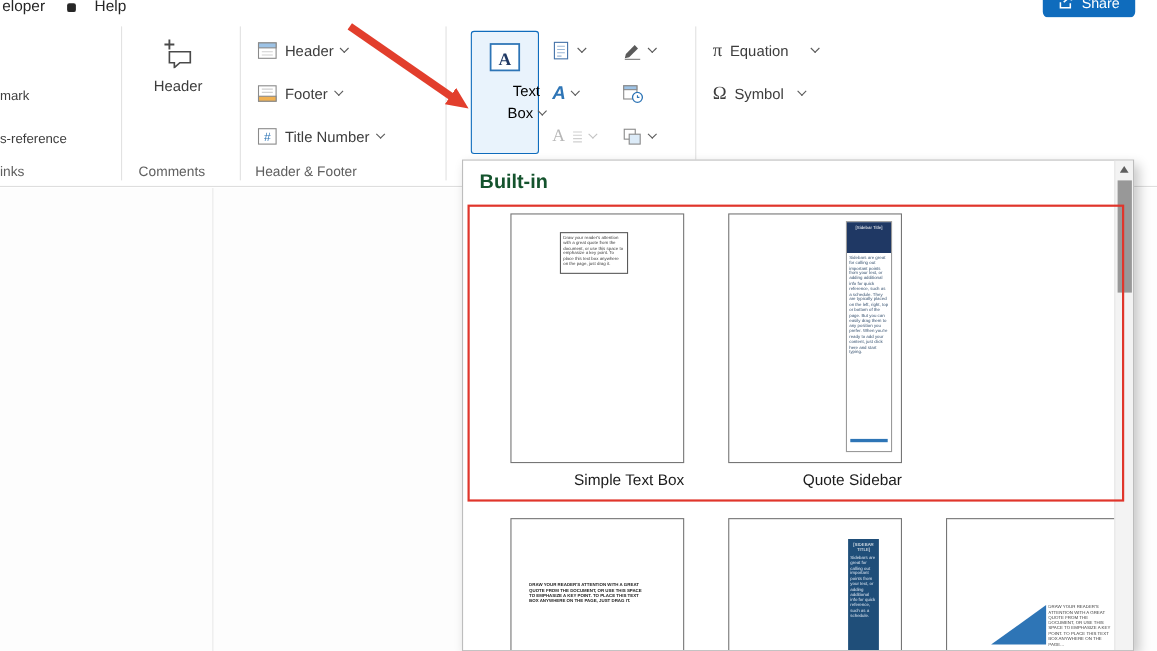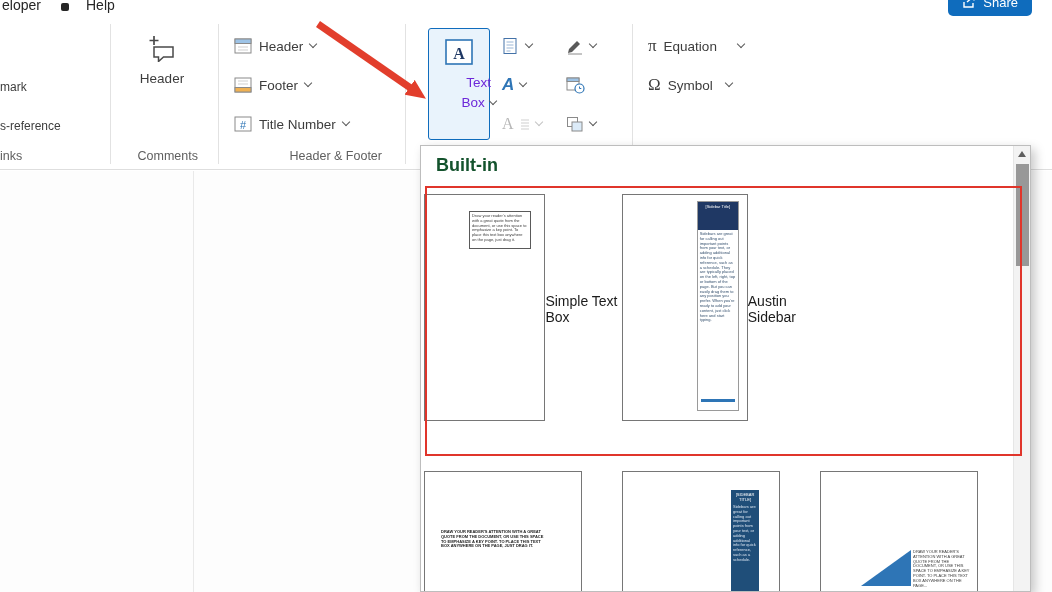--- a/index.html
+++ b/index.html
@@ -10,51 +10,51 @@
   
   .menubar{position:absolute;top:0;left:0;right:0;height:16px;overflow:hidden;background:#fff;}
   .menu-item{position:absolute;top:-3px;font-size:14px;color:#262626;white-space:nowrap;cursor:default;}
   .menu-dot{position:absolute;left:61px;top:3px;width:8px;height:8px;background:#262626;border-radius:2px;}
   .share-btn{position:absolute;right:20px;top:-12px;height:28px;background:#0f6cbd;border-radius:5px;
              display:flex;align-items:center;gap:7px;padding:0 14px;color:#fff;font-size:13px;}
 
   
   .ribbon{position:absolute;top:16px;left:0;width:100%;height:154px;background:#fff;border-bottom:1px solid #dedede;}
   .cut-label{position:absolute;font-size:12px;color:#3d3d3d;white-space:nowrap;}
-  .group-label{position:absolute;font-size:12.5px;color:#5f5f5f;text-align:right;white-space:nowrap;}
+  .group-label{position:absolute;font-size:12.5px;color:#5f5f5f;text-align:left;white-space:nowrap;}
   .vsep{position:absolute;top:8px;height:140px;width:1px;background:#e2e2e2;}
   .bigbtn{position:absolute;top:10px;height:88px;display:flex;flex-direction:column;align-items:center;padding-top:8px;gap:9px;}
   .bigbtn-label{font-size:13.5px;color:#3d3d3d;}
   .rowbtn{position:absolute;height:28px;display:flex;align-items:center;gap:7px;font-size:13.5px;color:#3d3d3d;white-space:nowrap;}
   .chv{width:6px;height:6px;border-right:1.5px solid #5a5a5a;border-bottom:1.5px solid #5a5a5a;
        transform:rotate(45deg);display:inline-block;margin-top:-4px;}
   .chv.dis{border-color:#c3c3c3;}
   .textbox-btn{position:absolute;left:428px;top:12px;width:62px;height:112px;background:#e9f3fc;
                border:1px solid #0f6cbd;border-radius:3px;display:flex;flex-direction:column;align-items:center;padding-top:9px;}
-  .tb-line{font-size:13.5px;color:#6d28d9;display:flex;align-items:center;gap:5px;line-height:20px;margin-left:39px;}
+  .tb-line{font-size:13.5px;color:#000000;display:flex;align-items:center;gap:5px;line-height:20px;margin-left:39px;}
   .tb-line.first{margin-top:7px;}
   .smbtn{position:absolute;width:56px;height:32px;display:flex;align-items:center;gap:6px;padding-left:4px;}
   .wordart-a{font-size:17px;font-weight:bold;font-style:italic;color:#2e75b6;}
   .dropcap-a{font-size:16px;color:#b7b7b7;font-family:"Liberation Serif","DejaVu Serif",serif;}
   .sym-glyph{font-size:17px;color:#3d3d3d;font-family:"Liberation Serif","DejaVu Serif",serif;}
 
   
   .doc-area{position:absolute;top:171px;left:0;right:0;bottom:0;background:#fdfdfd;}
   .doc-vline{position:absolute;left:193px;top:171px;bottom:0;width:1px;background:#e9e9e9;}
 
   
   .panel{position:absolute;left:420px;top:145px;width:611px;height:447px;background:#fff;
          border:1px solid #bdbdbd;box-shadow:4px 4px 10px rgba(0,0,0,.22);z-index:10;overflow:hidden;}
   .panel-heading{position:absolute;left:15px;top:9px;font-size:18px;font-weight:bold;color:#14532d;}
   .scrollbar{position:absolute;top:0;right:0;bottom:0;width:17px;background:#f3f3f3;border-left:1px solid #e6e6e6;}
   .sb-up{position:absolute;top:5px;left:4px;width:0;height:0;border-left:4.5px solid transparent;
          border-right:4.5px solid transparent;border-bottom:6px solid #5f5f5f;}
   .sb-thumb{position:absolute;top:18px;left:2px;width:13px;height:102px;background:#989898;}
   .gal-row{position:absolute;left:3px;display:flex;width:594px;}
-  .cell{width:198px;display:flex;flex-direction:row;align-items:center;cursor:pointer;}
+  .cell{width:198px;display:flex;flex-direction:column;align-items:flex-end;cursor:pointer;}
   .pagebox{width:158px;height:227px;border:1px solid #767676;background:#fff;position:relative;overflow:hidden;margin-top:4px;}
   .cell-label{margin-top:7px;font-size:14px;color:#1b1b1b;}
   .red-rect{position:absolute;left:4px;top:40px;width:597px;height:270px;border:2px solid #e0352b;z-index:5;pointer-events:none;}
 
   
   .tiny{font-size:4px;line-height:4.8px;color:#3a3a3a;overflow:hidden;}
   .stb-box{position:absolute;left:44px;top:16px;width:62px;height:38px;border:1px solid #5a5a5a;padding:2px;}
   .quote-box{position:absolute;left:26px;top:12px;width:106px;height:36px;font-style:italic;text-align:center;color:#4f4f4f;}
   .aus-sidebar{position:absolute;right:8px;top:6px;width:42px;height:210px;border:1px solid #9a9a9a;background:#fff;}
   .aus-head{background:#1f3864;color:#fff;font-size:4px;line-height:5px;padding:2px 1px;height:28px;text-align:center;overflow:hidden;}
@@ -230,21 +230,21 @@
         <div class="cell-label">Simple Text Box</div>
       </div>
       <div class="cell">
         <div class="pagebox">
           <div class="aus-sidebar">
             <div class="aus-head">[Sidebar Title]</div>
             <div class="aus-body tiny">Sidebars are great for calling out important points from your text, or adding additional info for quick reference, such as a schedule. They are typically placed on the left, right, top or bottom of the page. But you can easily drag them to any position you prefer. When you're ready to add your content, just click here and start typing.</div>
             <div class="aus-bar"></div>
           </div>
         </div>
-        <div class="cell-label">Austin Sidebar</div>
+        <div class="cell-label">Quote Sidebar</div>
       </div>
     </div>
 
     <div class="gal-row" style="top:321px">
       <div class="cell">
         <div class="pagebox">
           <div class="banded-quote tiny">DRAW YOUR READER'S ATTENTION WITH A GREAT QUOTE FROM THE DOCUMENT, OR USE THIS SPACE TO EMPHASIZE A KEY POINT. TO PLACE THIS TEXT BOX ANYWHERE ON THE PAGE, JUST DRAG IT.</div>
         </div>
       </div>
       <div class="cell">

